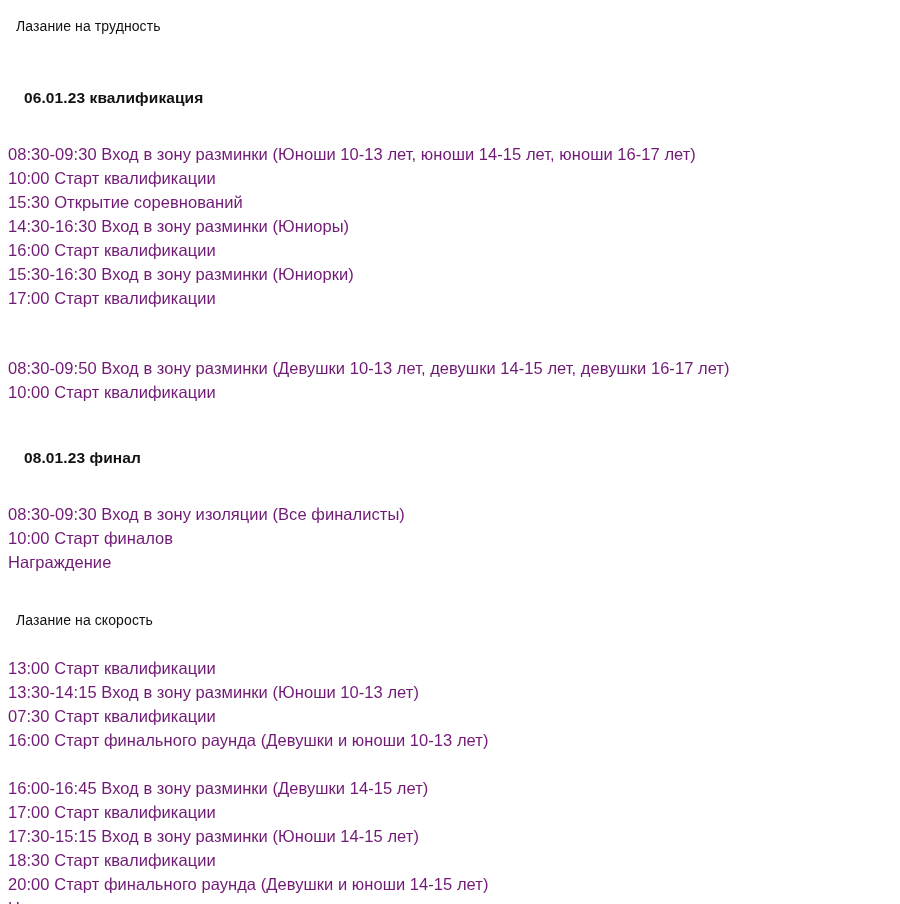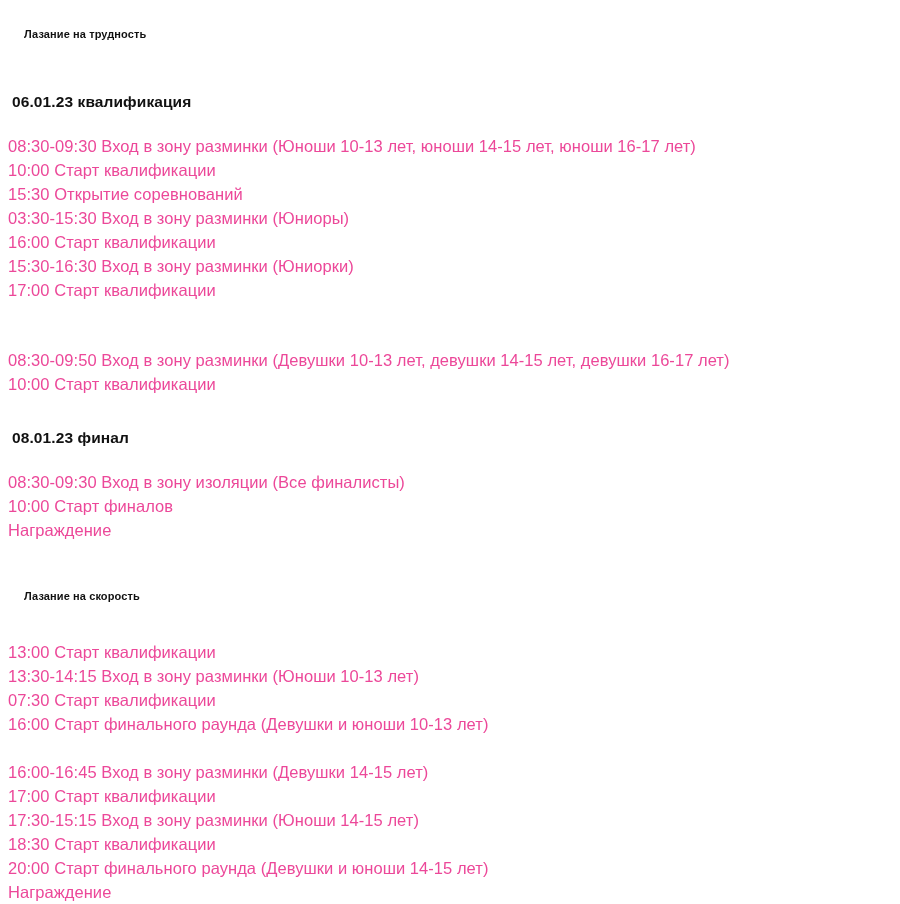--- a/index.html
+++ b/index.html
@@ -19,51 +19,51 @@
   .page {
     padding: 8px 0 0 8px;
     box-sizing: border-box;
     width: 900px;
   }
   .section {
     margin: 0;
     padding: 0;
   }
   .discipline-title {
-    font-size: 11px;
-    font-weight: bold;
+    font-size: 14px;
+    font-weight: normal;
     line-height: 20px;
     letter-spacing: 0.1px;
-    margin: 16px;
+    margin: 8px;
     padding: 0;
     color: #111111;
   }
   .day-title {
     font-size: 15.5px;
     font-weight: bold;
     line-height: 20px;
     letter-spacing: 0.1px;
-    margin: 4px;
+    margin: 16px;
     padding: 0;
     color: #111111;
   }
   .entries {
     margin: 0;
     padding: 0;
     list-style: none;
   }
   .entry {
     font-size: 16.5px;
     font-weight: normal;
     line-height: 24px;
     letter-spacing: 0.05px;
     margin: 0;
     padding: 0;
     white-space: nowrap;
-    color: #ec4899;
+    color: #701a75;
   }
   
   .gap-title-to-day { height: 28px; }
   .gap-day-to-entries { height: 18px; }
   .gap-entries-to-day { height: 28px; }
   .gap-entries-to-title { height: 28px; }
   .gap-block { height: 24px; }
 </style>
 </head>
 <body>
@@ -77,21 +77,21 @@
     <div class="gap-title-to-day"></div>
 
     <h3 class="day-title">06.01.23 квалификация</h3>
 
     <div class="gap-day-to-entries"></div>
 
     <ul class="entries">
       <li class="entry">08:30-09:30 Вход в зону разминки (Юноши 10-13 лет, юноши 14-15 лет, юноши 16-17 лет)</li>
       <li class="entry">10:00 Старт квалификации</li>
       <li class="entry">15:30 Открытие соревнований</li>
-      <li class="entry">03:30-15:30 Вход в зону разминки (Юниоры)</li>
+      <li class="entry">14:30-16:30 Вход в зону разминки (Юниоры)</li>
       <li class="entry">16:00 Старт квалификации</li>
       <li class="entry">15:30-16:30 Вход в зону разминки (Юниорки)</li>
       <li class="entry">17:00 Старт квалификации</li>
     </ul>
 
     <div class="gap-entries-to-day"></div>
 
 
     <div class="gap-day-to-entries"></div>
 

